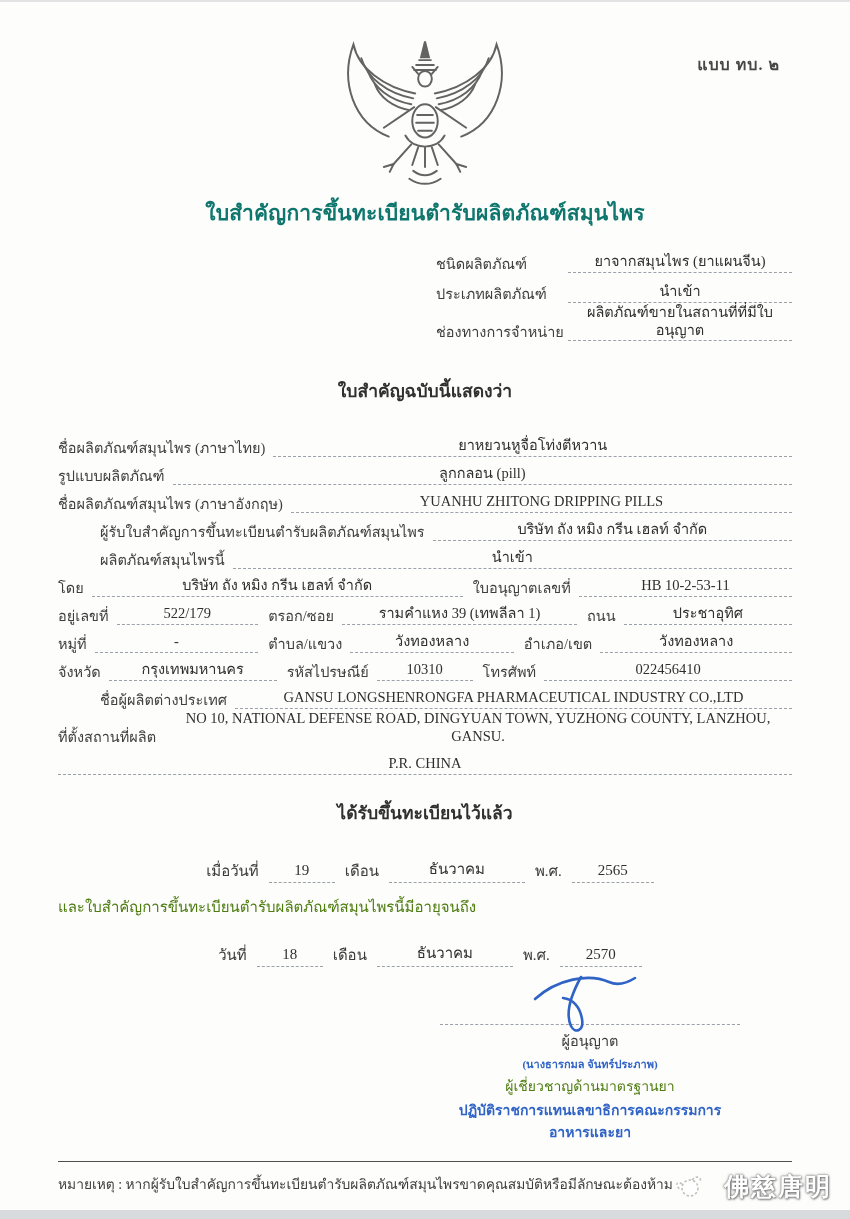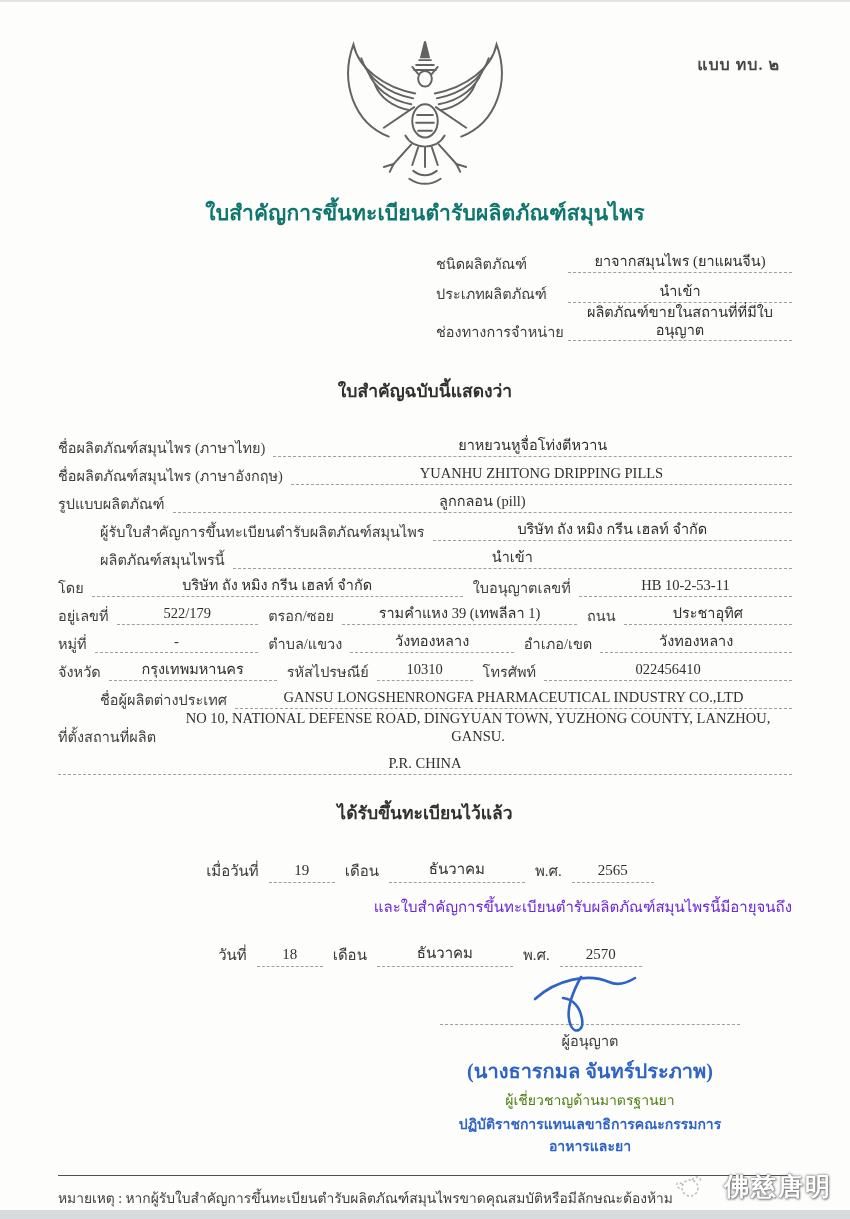--- a/index.html
+++ b/index.html
@@ -41,28 +41,28 @@
     text-align:center;font-size:17.5px;font-weight:bold;color:#303030;
     margin:36px 0 24px 0;
   }
   .section-head.second{margin:24px 0 26px 0;}
   .dates{display:flex;justify-content:center;align-items:flex-end;font-size:15px;margin-top:10px;min-height:30px;}
   .dates .lab{padding:0 10px;white-space:nowrap;}
   .dates .fill{flex:0 0 auto;}
   .d-day{width:58px;}
   .d-month{width:128px;}
   .d-year{width:74px;}
-  .valid-text{text-align:right;font-size:15px;margin-top:12px;color:#6d28d9;}
+  .valid-text{text-align:left;font-size:15px;margin-top:12px;color:#4d7c0f;}
   .sig-block{
     width:300px;margin:2px 52px 0 auto;text-align:center;position:relative;
   }
   .sig-svg{display:block;margin:0 auto -14px auto;}
   .sig-line{border-bottom:1px dashed #9ba1a8;width:100%;height:1px;margin-bottom:4px;}
   .sig-role{font-size:14.5px;color:#3b3b3b;}
-  .sig-name{font-size:20px;font-weight:bold;margin-top:3px;}
+  .sig-name{font-size:11px;font-weight:bold;margin-top:3px;}
   .sig-t1{font-size:14px;margin-top:2px;}
   .sig-t2{font-size:14px;font-weight:bold;margin-top:2px;}
   .footer{
     margin-top:18px;border-top:1.5px solid #4f4f4f;padding-top:8px;
   }
   .footer .note{font-size:13.8px;line-height:30px;color:#3d3d3d;}
   .watermark{
     position:absolute;right:18px;bottom:16px;
     display:flex;align-items:center;gap:18px;
   }
@@ -135,26 +135,26 @@
       </div>
     </div>
 
     <div class="section-head">ใบสำคัญฉบับนี้แสดงว่า</div>
 
     <div class="row">
       <span class="lab">ชื่อผลิตภัณฑ์สมุนไพร (ภาษาไทย)</span>
       <span class="fill">ยาหยวนหูจื่อโท่งตีหวาน</span>
     </div>
     <div class="row">
+      <span class="lab">รูปแบบผลิตภัณฑ์</span>
+      <span class="fill">ลูกกลอน (pill)</span>
+    </div>
+    <div class="row">
       <span class="lab">ชื่อผลิตภัณฑ์สมุนไพร (ภาษาอังกฤษ)</span>
       <span class="fill">YUANHU ZHITONG DRIPPING PILLS</span>
-    </div>
-    <div class="row">
-      <span class="lab">รูปแบบผลิตภัณฑ์</span>
-      <span class="fill">ลูกกลอน (pill)</span>
     </div>
     <div class="row indent">
       <span class="lab">ผู้รับใบสำคัญการขึ้นทะเบียนตำรับผลิตภัณฑ์สมุนไพร</span>
       <span class="fill">บริษัท ถัง หมิง กรีน เฮลท์ จำกัด</span>
     </div>
     <div class="row indent">
       <span class="lab">ผลิตภัณฑ์สมุนไพรนี้</span>
       <span class="fill">นำเข้า</span>
     </div>
     <div class="row">

